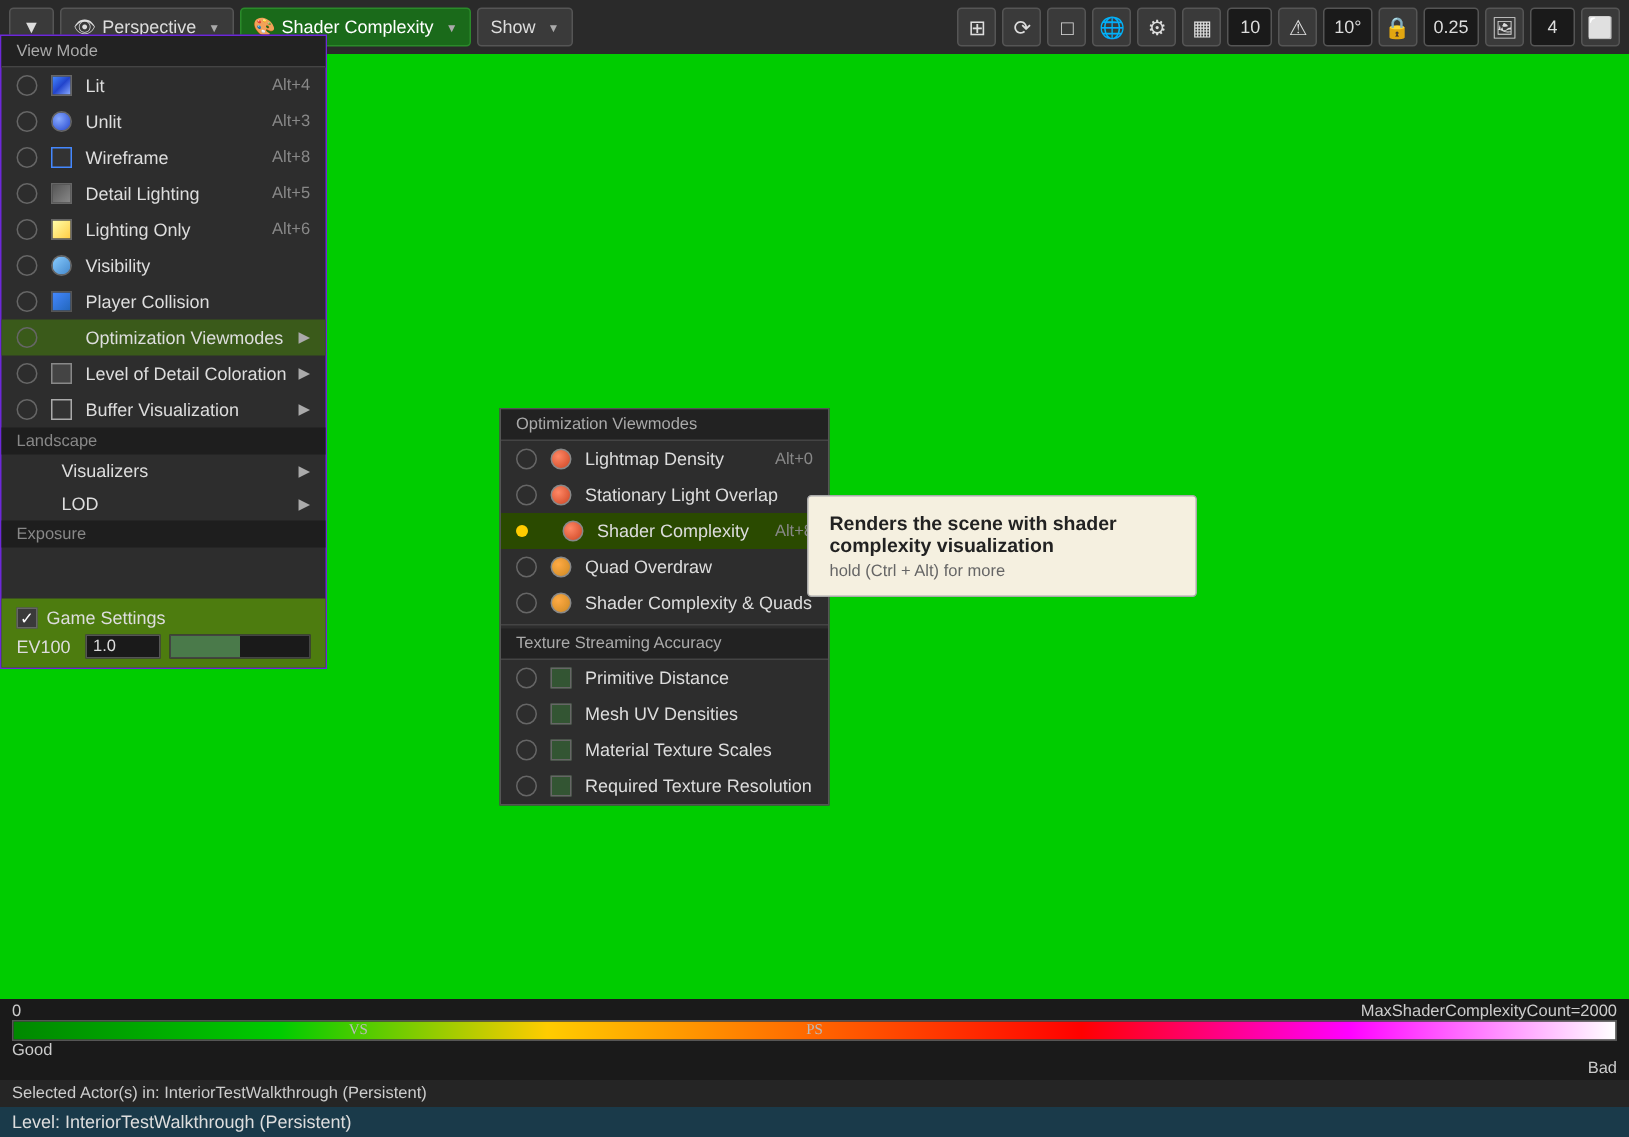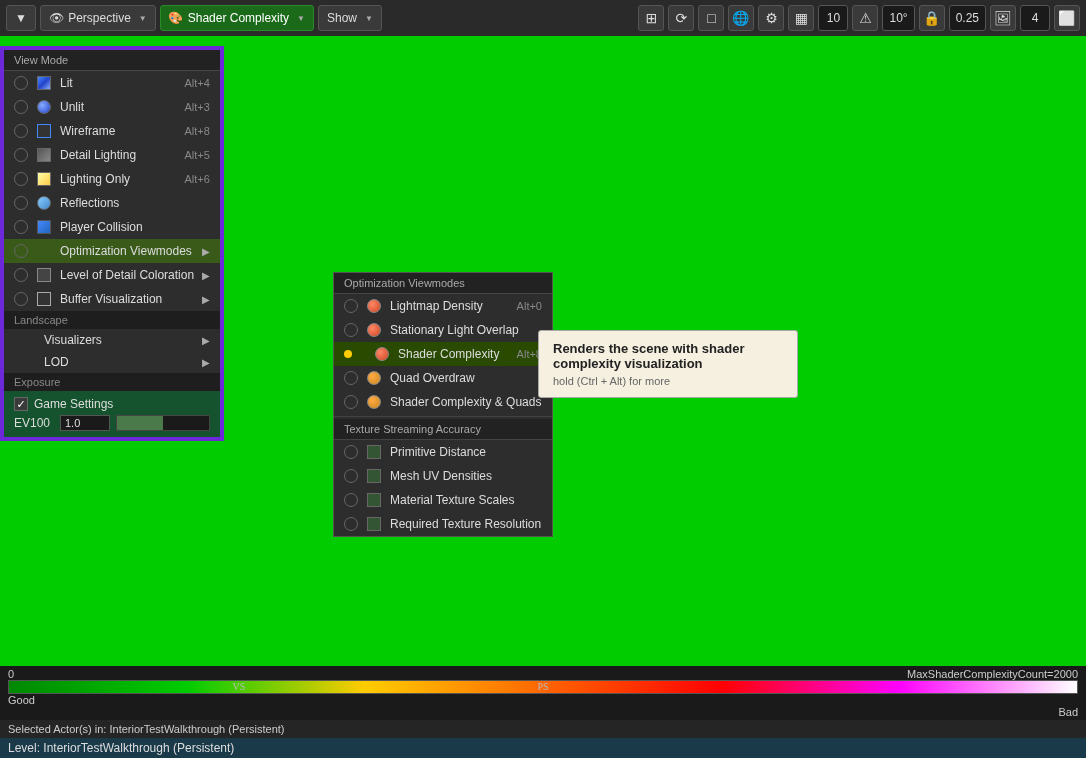--- a/index.html
+++ b/index.html
@@ -85,24 +85,24 @@
     .dropdown-arrow::after {
       content: '▼';
       font-size: 8px;
       margin-left: 4px;
       color: #aaa;
     }
 
     
     #view-mode-menu {
       position: absolute;
-      top: 46px;
+      top: 23px;
       left: 0;
       background: #2d2d2d;
-      border: 4px solid #6d28d9;
+      border: 1px solid #6d28d9;
       min-width: 200px;
       z-index: 200;
     }
 
     .menu-section-header {
       background: #222;
       color: #aaa;
       padding: 4px 10px;
       font-size: 11px;
       border-bottom: 1px solid #444;
@@ -224,21 +224,22 @@
     .menu-landscape-header {
       background: #1e1e1e;
       color: #888;
       padding: 3px 10px;
       font-size: 11px;
     }
 
     
     .menu-exposure-section {
       padding: 4px 10px;
-      background: #14532d;
+      background: #4d7c0f;
+      margin-top: 34px;
     }
     .menu-exposure-row {
       display: flex;
       align-items: center;
       gap: 6px;
       padding: 2px 0;
       color: #ddd;
       font-size: 12px;
     }
     .menu-checkbox {
@@ -485,21 +486,21 @@
       </div>
     <span class="menu-item-label">Lighting Only</span>
     <span class="menu-item-shortcut">Alt+6</span>
   </div>
 
   <div class="menu-item">
     <div class="menu-radio"></div>
     <div class="menu-icon">
         <div class="icon-reflect"></div>
       </div>
-    <span class="menu-item-label">Reflections</span>
+    <span class="menu-item-label">Visibility</span>
   </div>
 
   <div class="menu-item">
     <div class="menu-radio"></div>
     <div class="menu-icon">
         <div class="icon-collision"></div>
       </div>
     <span class="menu-item-label">Player Collision</span>
   </div>
 

